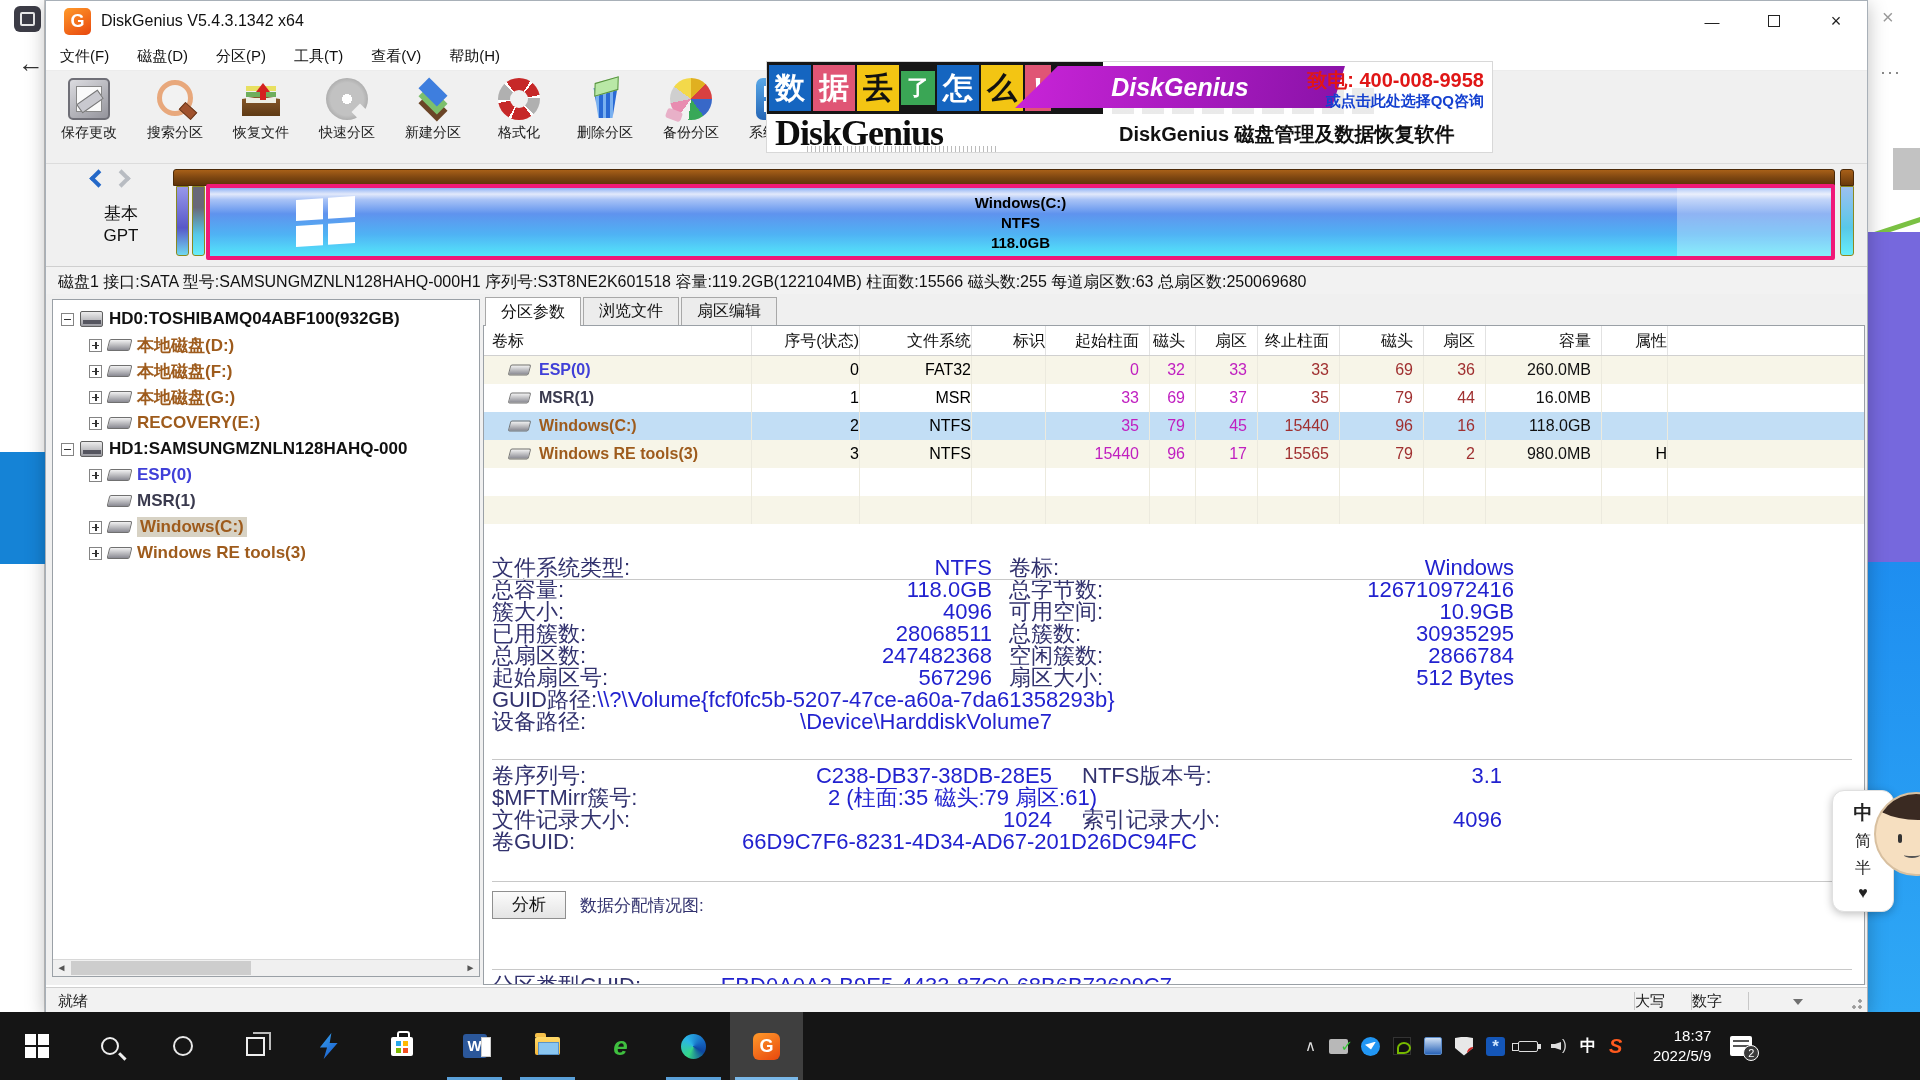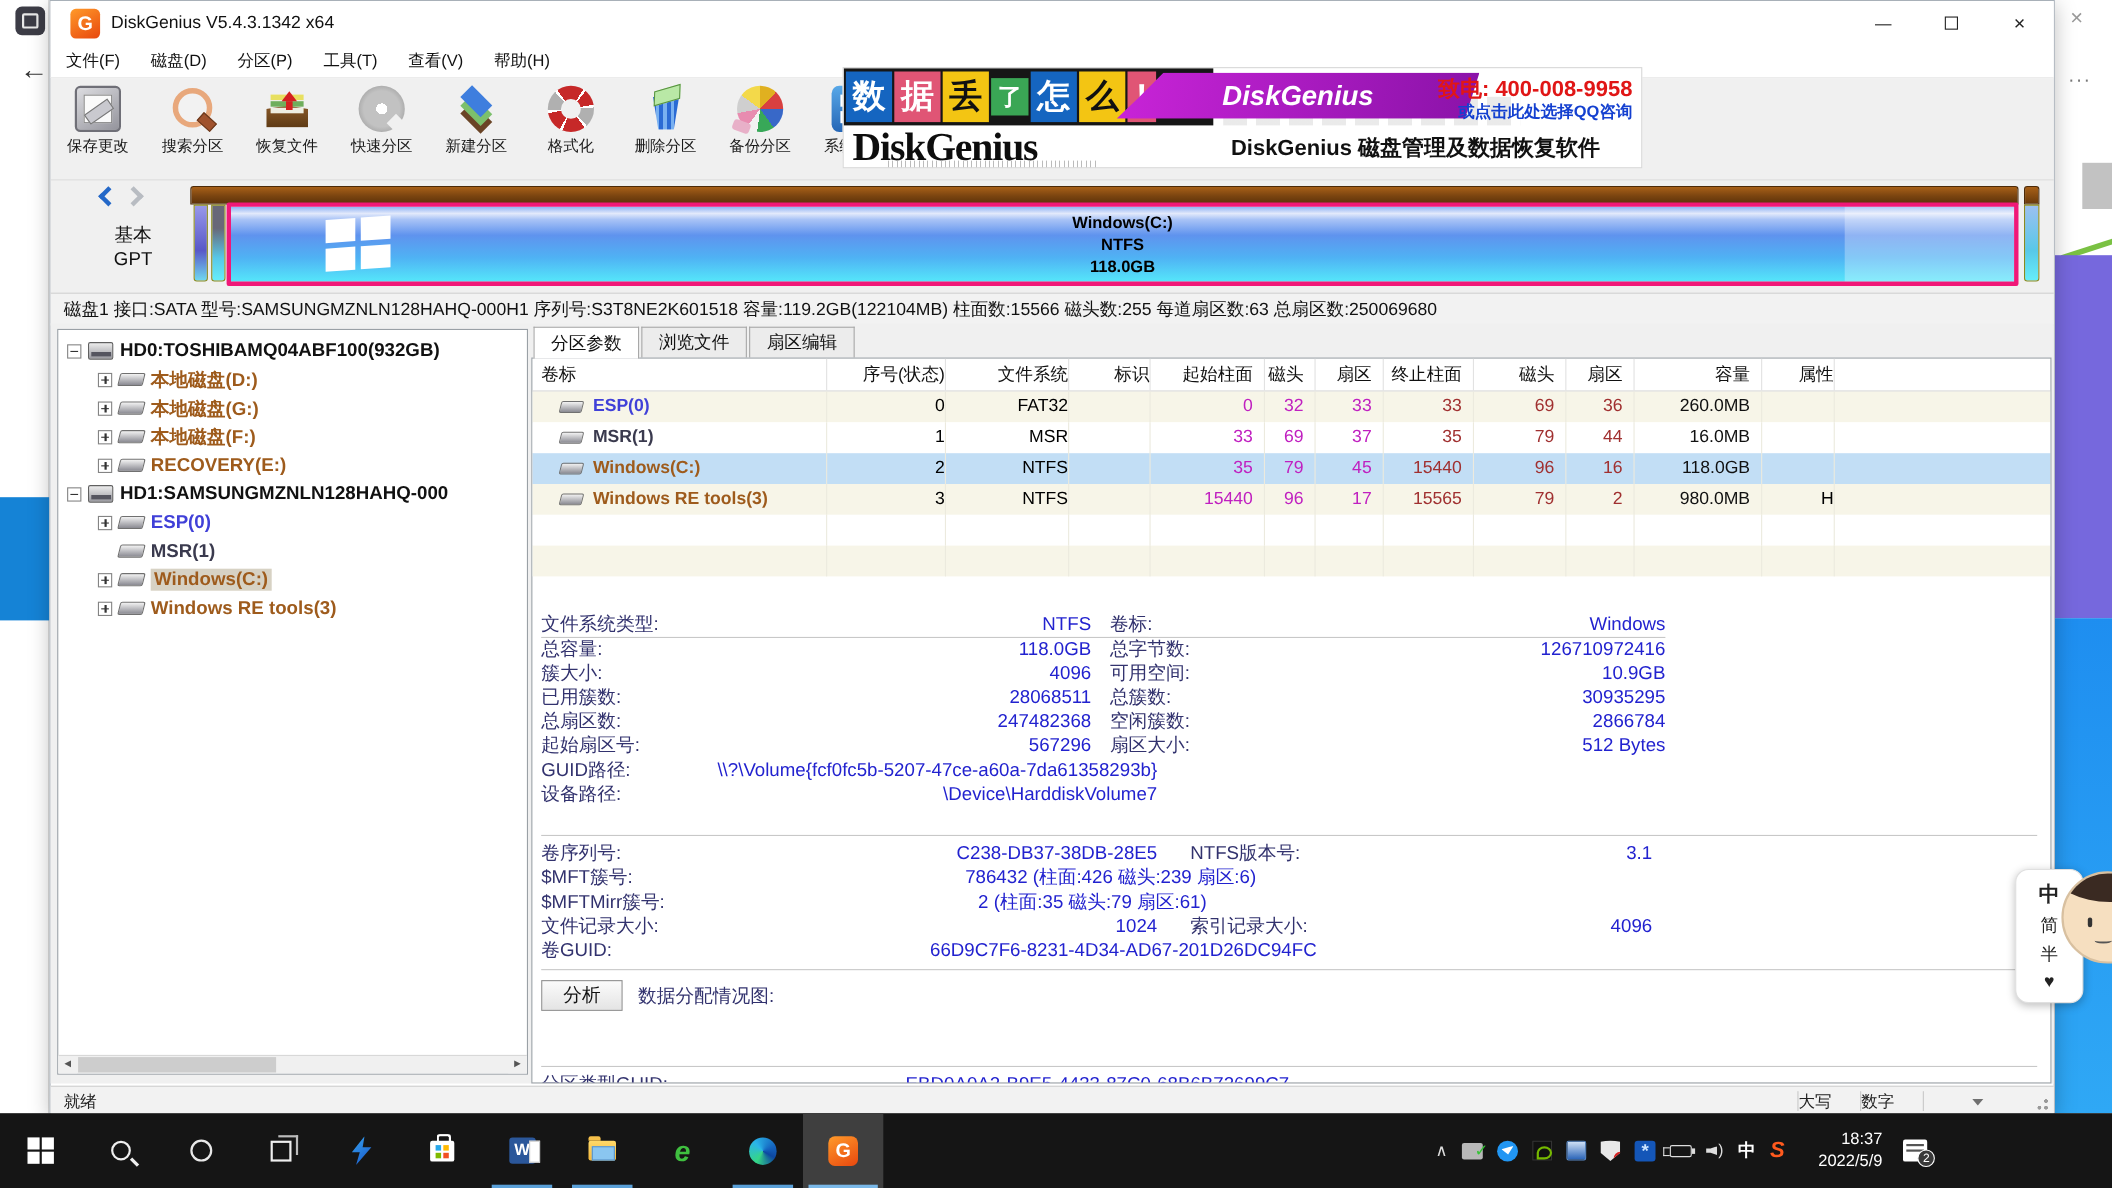--- a/index.html
+++ b/index.html
@@ -127,21 +127,21 @@
 .thead div{border-right:1px solid #e2e2e2;overflow:hidden;white-space:nowrap}
 .trowt{height:28px;line-height:28px;font-size:16px}
 .trowt div{border-right:1px solid #eceade;overflow:hidden;white-space:nowrap}
 .al{text-align:left;padding-left:8px}.ac{text-align:right}.ar{text-align:right;padding-right:10px}
 .r-cream{background:#f7f5e8}.r-white{background:#fff}.r-sel{background:#c2def5}
 .namecell{display:flex;align-items:center;padding-left:24px;font-weight:bold}
 .namecell .part-ico{margin:0 8px 0 0;transform:skewX(-14deg) scale(.9)}
 .v-start{color:#c020c0}.v-end{color:#a03030}.v-cap{color:#111}
 
 
-.det{position:absolute;font-size:17px;white-space:nowrap}
+.det{position:absolute;font-size:22px;white-space:nowrap}
 .d-row{display:flex;height:22px;line-height:22px}
 .d-label{color:#32326e}
 .d-val{color:#2222cf;text-align:right;flex:1}
 .dl-col{left:8px;top:231px;width:500px}
 .dl-col .d-row.wide{width:560px}
 .dr-col{left:525px;top:231px;width:505px}
 .dl-col .d-label{width:160px}.dr-col .d-label{width:130px}
 .sep{position:absolute;height:1px;background:#c8c8c8}
 .sep-l1{left:8px;top:253px;width:552px}
 .sep-r1{left:525px;top:253px;width:505px}
@@ -377,26 +377,26 @@
             <span class="c-black">HD0:TOSHIBAMQ04ABF100(932GB)</span>
           </div>
         <div class="trow lv1">
             <span class="xbox plus"></span>
             <span class="part-ico"></span>
             <span class="c-brown">本地磁盘(D:)</span>
           </div>
         <div class="trow lv1">
             <span class="xbox plus"></span>
             <span class="part-ico"></span>
-            <span class="c-brown">本地磁盘(G:)</span>
+            <span class="c-brown">本地磁盘(F:)</span>
           </div>
         <div class="trow lv1">
             <span class="xbox plus"></span>
             <span class="part-ico"></span>
-            <span class="c-brown">本地磁盘(F:)</span>
+            <span class="c-brown">本地磁盘(G:)</span>
           </div>
         <div class="trow lv1">
             <span class="xbox plus"></span>
             <span class="part-ico"></span>
             <span class="c-brown">RECOVERY(E:)</span>
           </div>
         <div class="trow lv0">
             <span class="xbox"></span>
             <span class="disk-ico"></span>
             <span class="c-black">HD1:SAMSUNGMZNLN128HAHQ-000</span>
@@ -610,24 +610,20 @@
         <div class="sep sep-l1"></div>
           <div class="sep sep-r1"></div>
           <div class="sep sep-f1"></div>
 
         <div class="det blk2">
           <div class="d-row">
               <span class="d-label">卷序列号:</span>
               <span class="b2v" style="width:400px">C238-DB37-38DB-28E5</span>
               <span class="b2l2" style="width:110px">NTFS版本号:</span>
               <span class="b2v" style="width:310px">3.1</span>
-            </div>
-          <div class="d-row">
-              <span class="d-label">$MFT簇号:</span>
-              <span class="b2v" style="width:490px">786432 (柱面:426 磁头:239 扇区:6)</span>
             </div>
           <div class="d-row">
               <span class="d-label">$MFTMirr簇号:</span>
               <span class="b2v" style="width:445px">2 (柱面:35 磁头:79 扇区:61)</span>
             </div>
           <div class="d-row">
               <span class="d-label">文件记录大小:</span>
               <span class="b2v" style="width:400px">1024</span>
               <span class="b2l2" style="width:130px">索引记录大小:</span>
               <span class="b2v" style="width:290px">4096</span>

